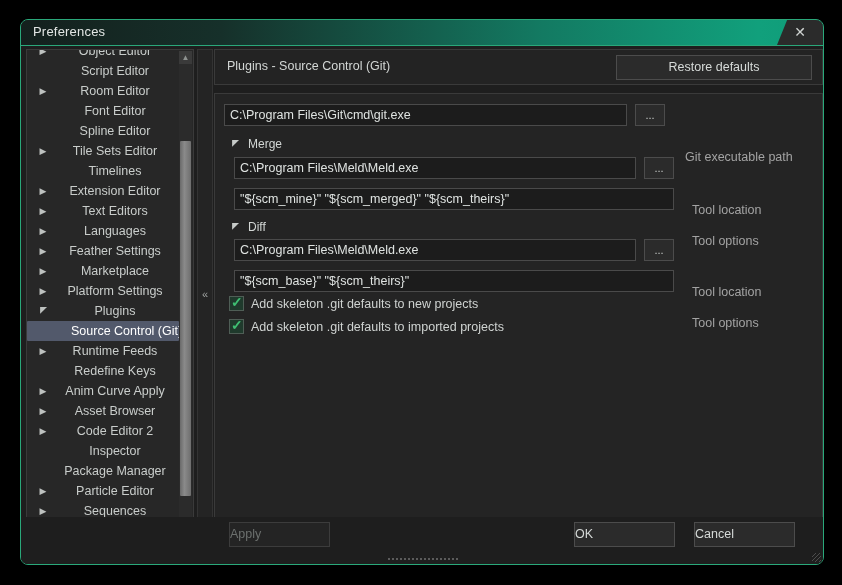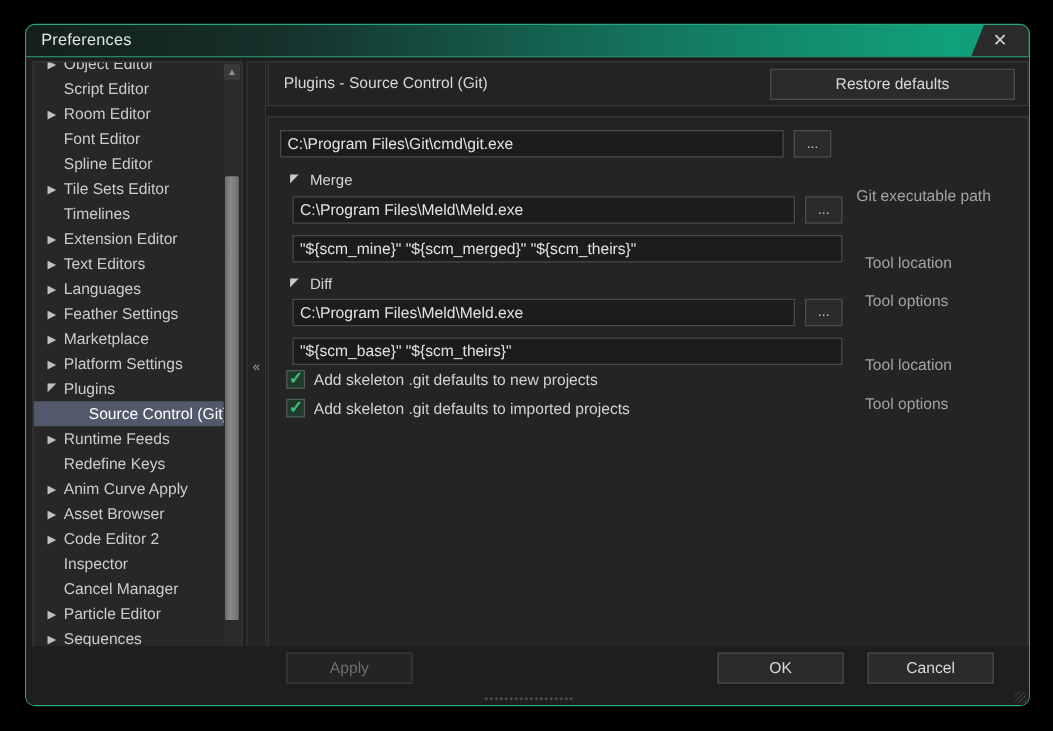--- a/index.html
+++ b/index.html
@@ -70,20 +70,21 @@
 
   
   .sidebar {
     position: absolute;
     left: 5px; top: 3px;
     width: 168px; height: 490px;
     background: #272727;
     border: 1px solid #3a3a3a;
     box-sizing: border-box;
     overflow: hidden;
+    text-align: center;
   }
   .tree {
     position: absolute;
     left: 0; top: -9px;
     width: 152px;
   }
   .tree-item {
     position: relative;
     height: 20px;
     line-height: 20px;
@@ -300,21 +301,21 @@
   }
   .btn {
     position: absolute;
     height: 25px;
     background: #2b2b2b;
     border: 1px solid #4c4c4c;
     box-sizing: border-box;
     color: #d6dad8;
     font-size: 12.5px;
     line-height: 23px;
-    text-align: center;
+    text-align: left;
     cursor: pointer;
   }
   .btn.disabled {
     color: #6c706e;
     border-color: #3c3c3c;
     background: #242424;
     cursor: default;
   }
   .grip-dots {
     position: absolute;
@@ -371,21 +372,21 @@
             <div class="tree-item"><span class="arrow closed"></span><span>Marketplace</span></div>
             <div class="tree-item"><span class="arrow closed"></span><span>Platform Settings</span></div>
             <div class="tree-item"><span class="arrow open"></span><span>Plugins</span></div>
             <div class="tree-item level2 selected"><span>Source Control (Git)</span></div>
             <div class="tree-item"><span class="arrow closed"></span><span>Runtime Feeds</span></div>
             <div class="tree-item"><span>Redefine Keys</span></div>
             <div class="tree-item"><span class="arrow closed"></span><span>Anim Curve Apply</span></div>
             <div class="tree-item"><span class="arrow closed"></span><span>Asset Browser</span></div>
             <div class="tree-item"><span class="arrow closed"></span><span>Code Editor 2</span></div>
             <div class="tree-item"><span>Inspector</span></div>
-            <div class="tree-item"><span>Cancel Manager</span></div>
+            <div class="tree-item"><span>Package Manager</span></div>
             <div class="tree-item"><span class="arrow closed"></span><span>Particle Editor</span></div>
             <div class="tree-item"><span class="arrow closed"></span><span>Sequences</span></div>
           </div>
 
         <div class="sb-track">
           <div class="sb-arrow up"></div>
           <div class="sb-thumb"></div>
           <div class="sb-arrow down"></div>
         </div>
       </div>

